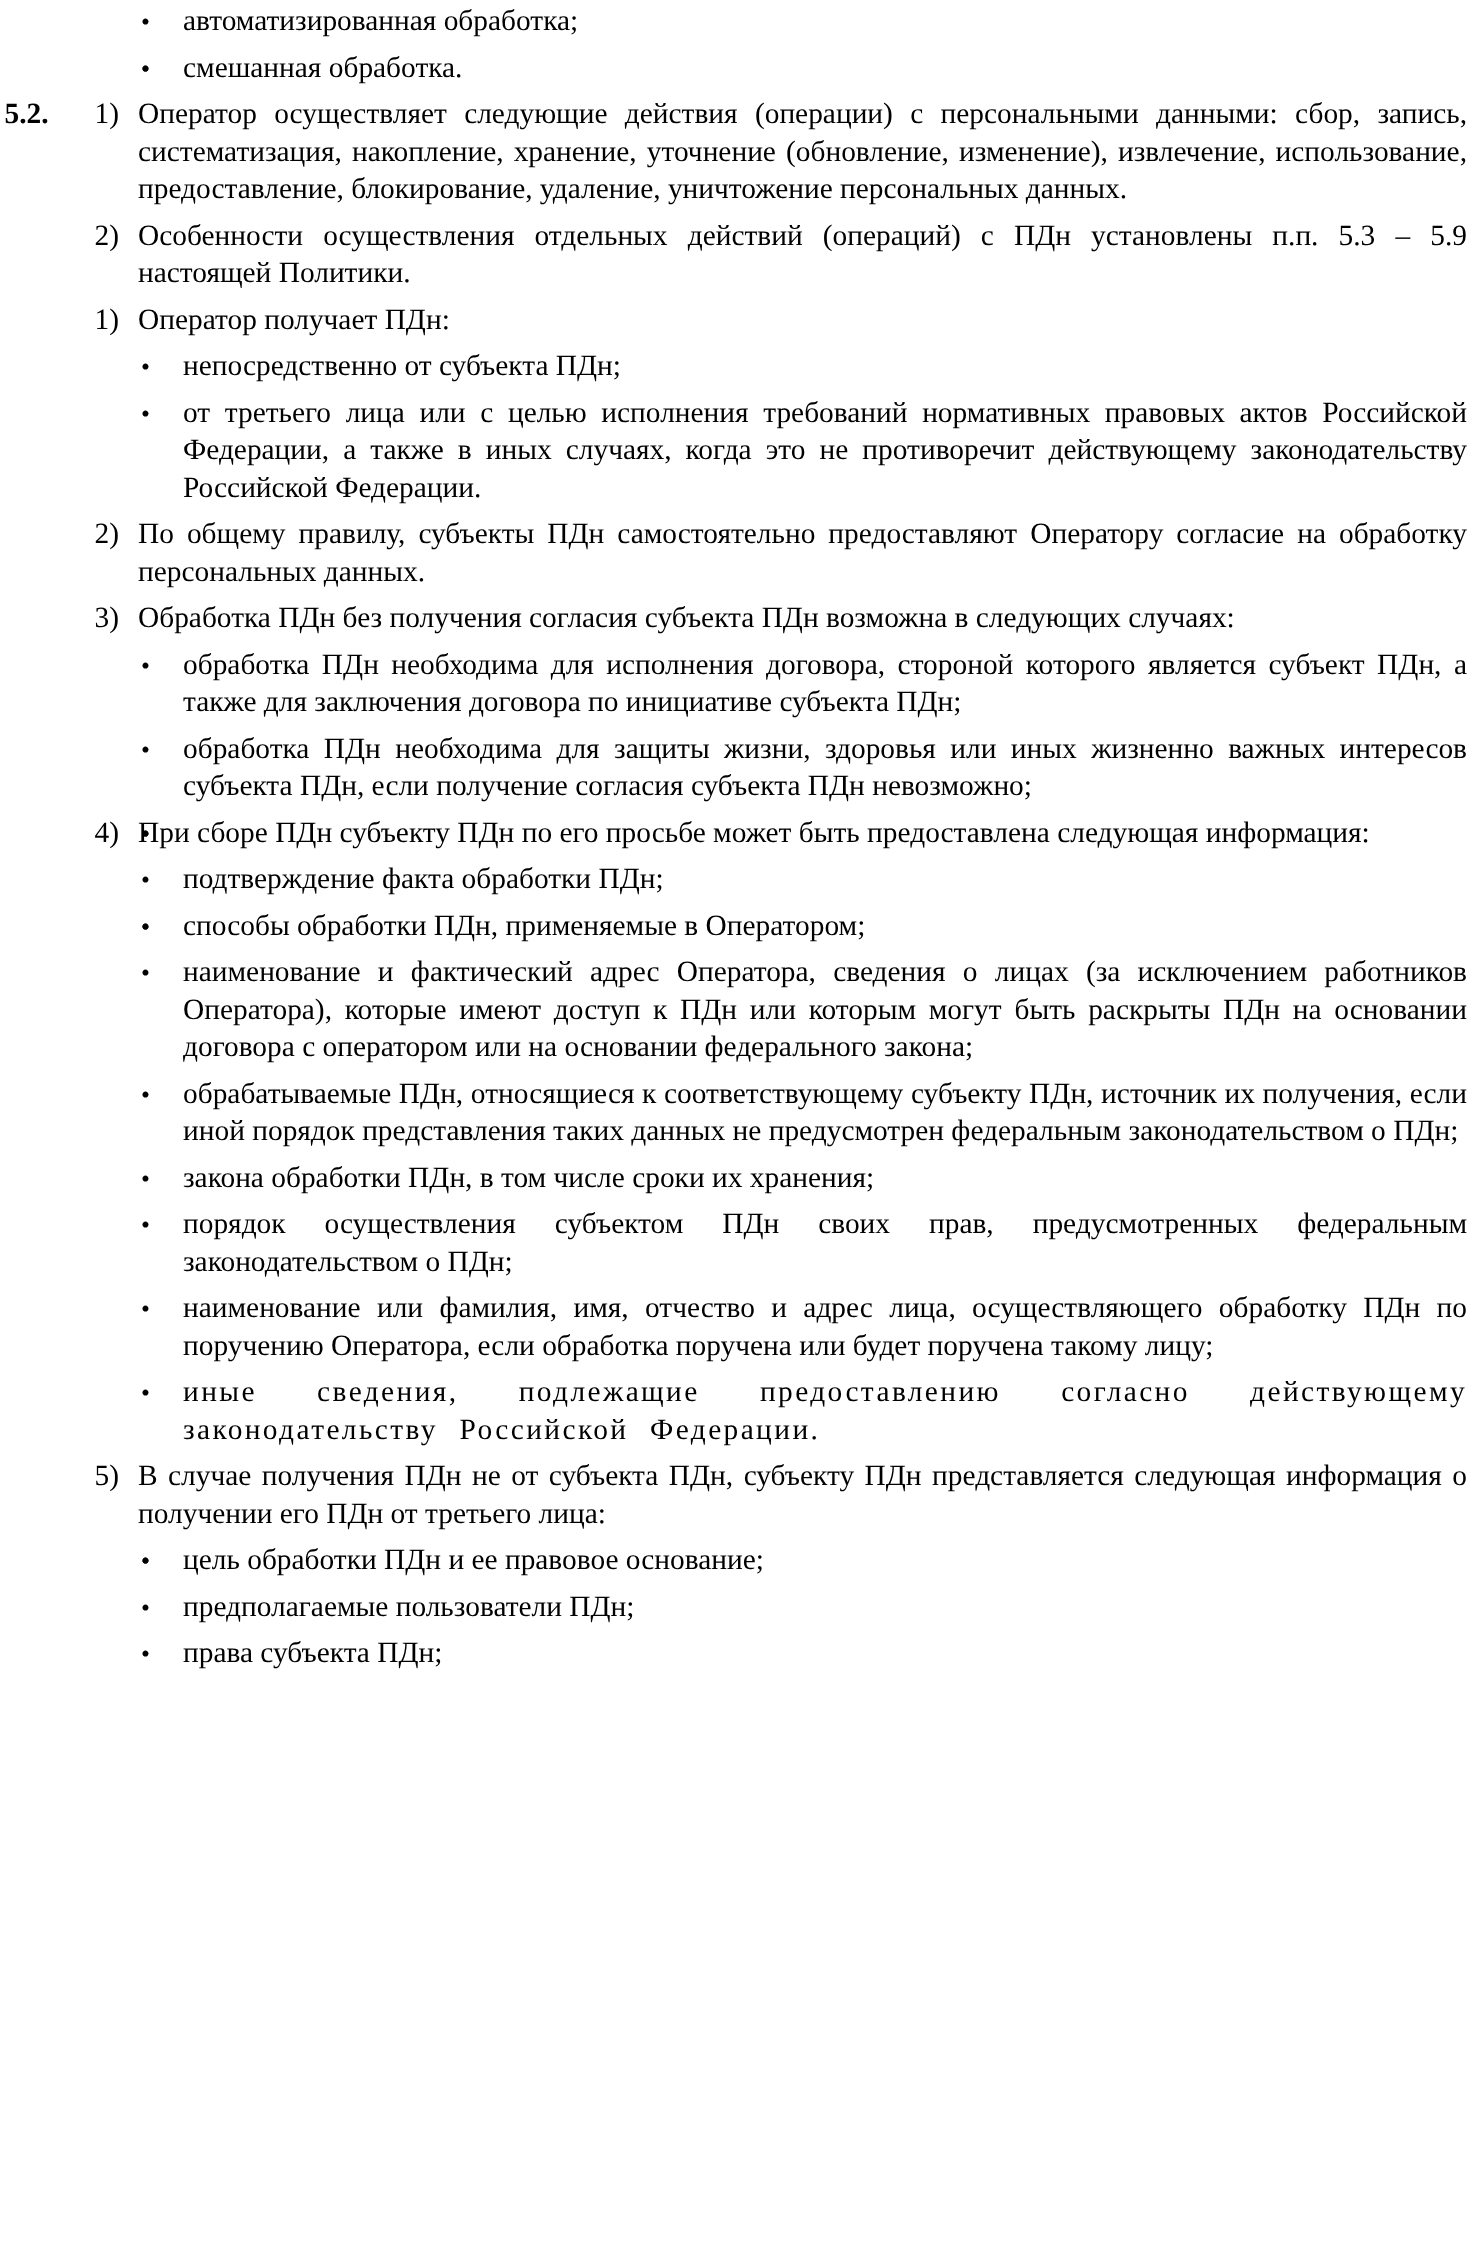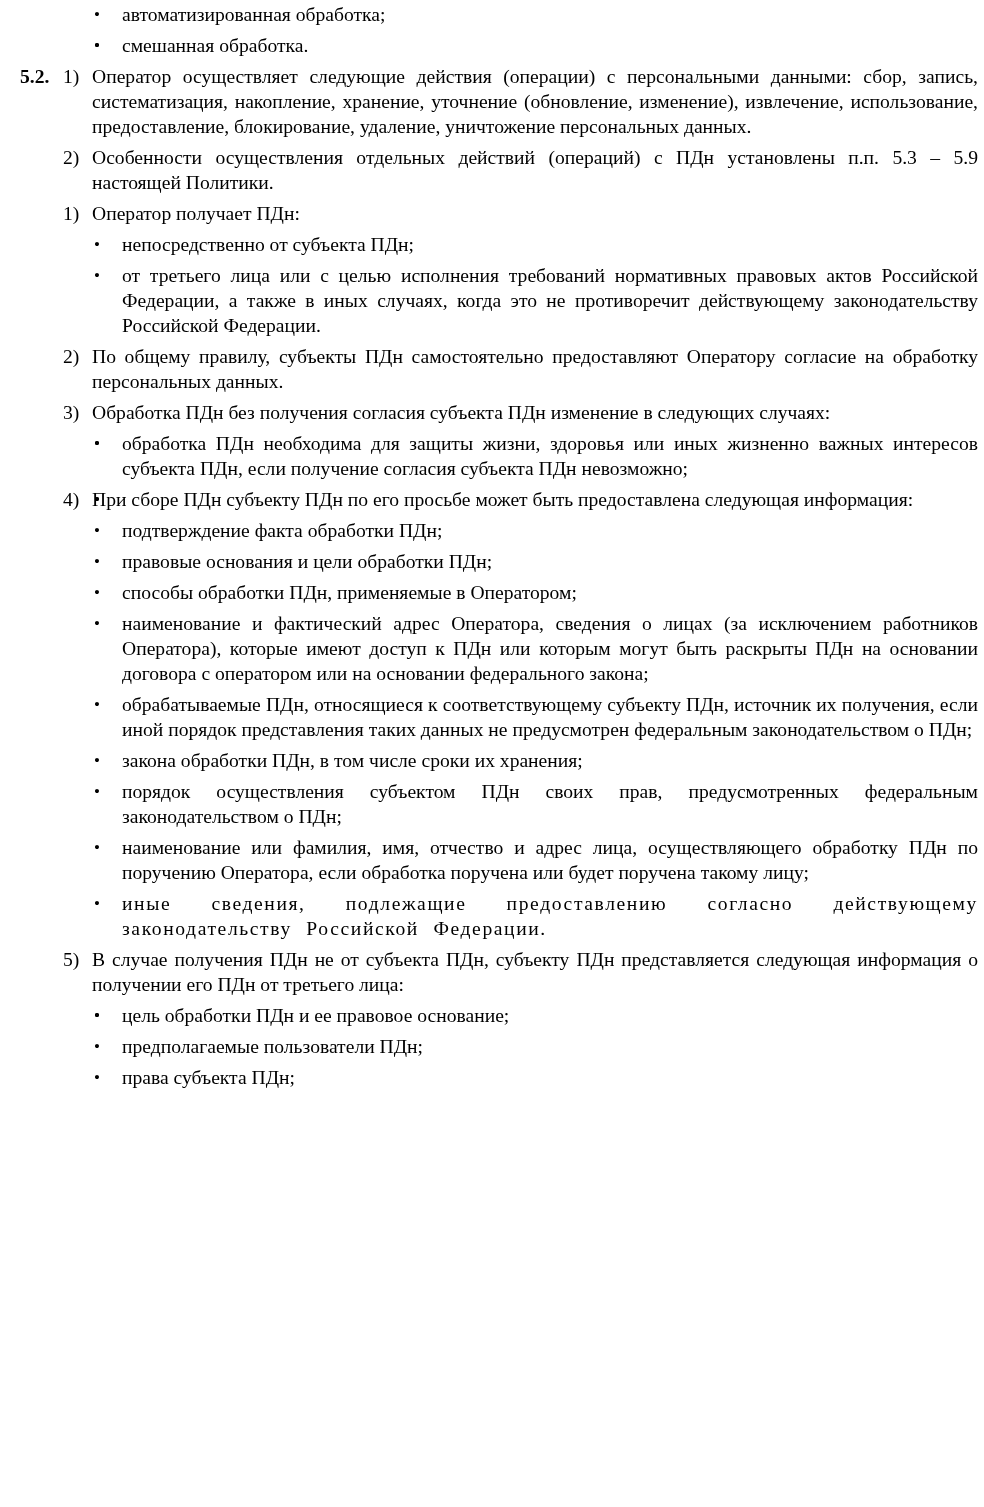--- a/index.html
+++ b/index.html
@@ -48,21 +48,21 @@
     left: 63px;
     top: 0;
   }
   .section-row {
     position: relative;
     padding-left: 63px;
     margin-bottom: 6px;
   }
   .section-row .sec-num {
     position: absolute;
-    left: 20px;
+    left: 3px;
     top: 0;
   }
   .bold { font-weight: bold; }
   .spaced { letter-spacing: 1.6px; word-spacing: 8px; }
 </style>
 </head>
 <body>
 
 <div class="page">
 
@@ -104,24 +104,25 @@
     <span>от третьего лица или с целью исполнения требований нормативных правовых актов Российской Федерации, а также в иных случаях, когда это не противоречит действующему законодательству Российской Федерации.</span>
   </div>
 
   <div class="num-row">
     <span class="num">2)</span>
     <span>По общему правилу, субъекты ПДн самостоятельно предоставляют Оператору согласие на обработку персональных данных.</span>
   </div>
 
   <div class="num-row">
     <span class="num">3)</span>
-    <span>Обработка ПДн без получения согласия субъекта ПДн изменение в следующих случаях:</span>
+    <span>Обработка ПДн без получения согласия субъекта ПДн возможна в следующих случаях:</span>
   </div>
   <div class="bullet-row">
     <span class="bullet">•</span>
+    <span>обработка ПДн необходима для исполнения договора, стороной которого является субъект ПДн, а также для заключения договора по инициативе субъекта ПДн;</span>
   </div>
   <div class="bullet-row">
     <span class="bullet">•</span>
     <span>обработка ПДн необходима для защиты жизни, здоровья или иных жизненно важных интересов субъекта ПДн, если получение согласия субъекта ПДн невозможно;</span>
   </div>
   <div class="bullet-row">
     <span class="bullet">•</span>
   </div>
   <div class="bullet-row">
     <span class="bullet">•</span>
@@ -130,21 +131,20 @@
   <div class="num-row">
     <span class="num">4)</span>
     <span>При сборе ПДн субъекту ПДн по его просьбе может быть предоставлена следующая информация:</span>
   </div>
   <div class="bullet-row">
     <span class="bullet">•</span>
     <span>подтверждение факта обработки ПДн;</span>
   </div>
   <div class="bullet-row">
     <span class="bullet">•</span>
-    <span>правовые основания и цели обработки ПДн;</span>
   </div>
   <div class="bullet-row">
     <span class="bullet">•</span>
     <span>способы обработки ПДн, применяемые в Оператором;</span>
   </div>
   <div class="bullet-row">
     <span class="bullet">•</span>
     <span>наименование и фактический адрес Оператора, сведения о лицах (за исключением работников Оператора), которые имеют доступ к ПДн или которым могут быть раскрыты ПДн на основании договора с оператором или на основании федерального закона;</span>
   </div>
   <div class="bullet-row">

